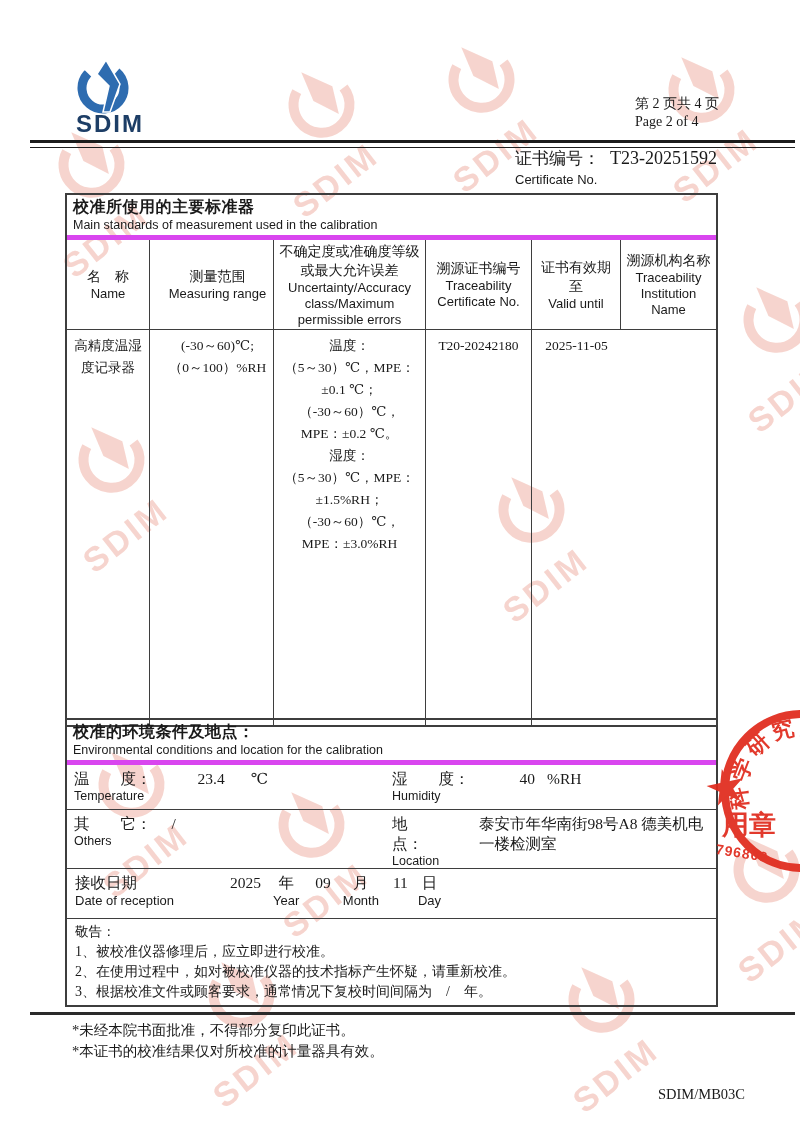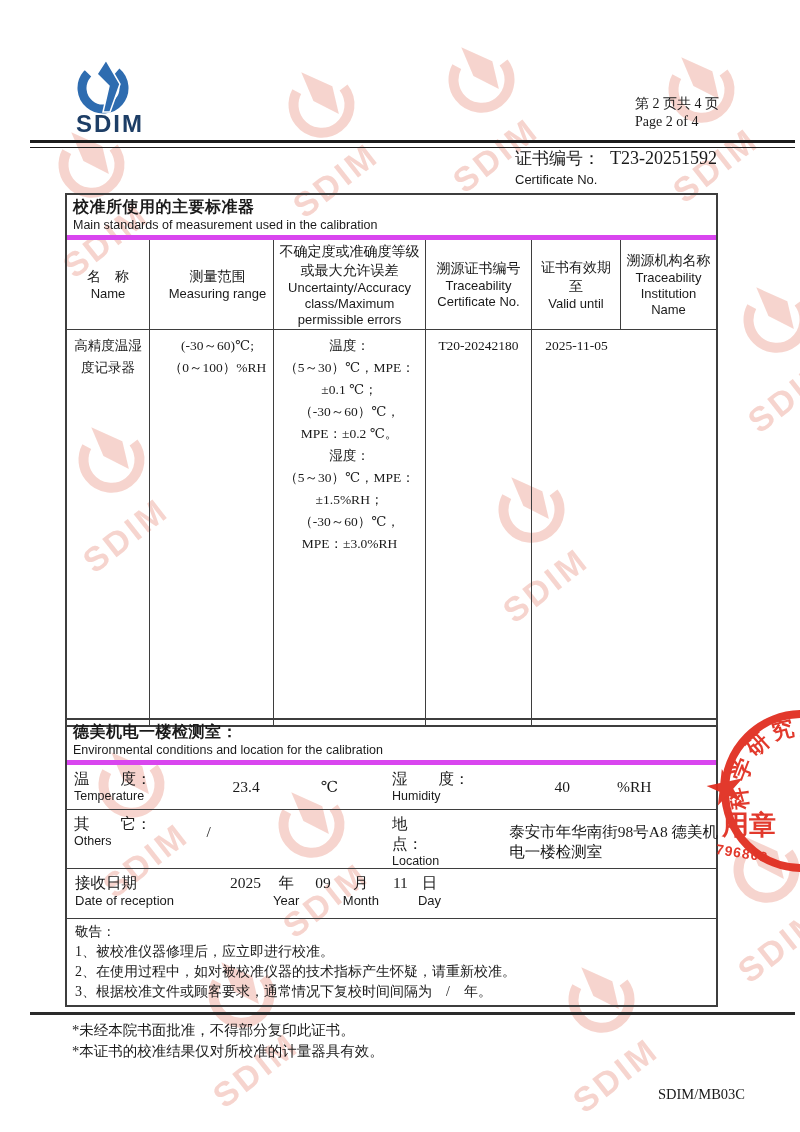--- a/index.html
+++ b/index.html
@@ -49,21 +49,21 @@
   .cell { border-right:1px solid #3e3e3e; padding:2px 4px; text-align:center; }
   .cell:last-child { border-right:none;align-items:center; }
   .th { display:flex; flex-direction:column; justify-content:center; }
   .th .th-zh { font-family:"Liberation Sans",sans-serif; font-size:14px; line-height:19px; }
   .th .th-en { font-family:"Liberation Sans",sans-serif; font-size:13px; line-height:16px; }
   .td { font-size:13.5px; line-height:22px; padding-top:5px; }
 
   
   .env-row { position:relative; border-bottom:1px solid #3e3e3e; }
   .r1 { height:45px; } .r2 { height:59px; } .r3 { height:50px; }
-  .pair { position:absolute; top:4px; display:flex; align-items:center;gap:35px; }
+  .pair { position:absolute; top:4px; display:flex; align-items:flex-start; }
   .lblblk { display:flex; flex-direction:column; }
   .lbl-zh { font-family:"Liberation Sans",sans-serif; font-size:15.5px; line-height:20px; }
   .lbl-en { font-family:"Liberation Sans",sans-serif; font-size:12.5px; line-height:15px; }
   .pv { font-size:15.5px; line-height:20px; }
 
   .notesblk { padding:3px 8px; }
   .notes-title { font-family:"Liberation Sans",sans-serif; font-size:13.5px; line-height:20px; }
   .notes-items div { font-size:14px; line-height:20px; }
 
   
@@ -239,21 +239,21 @@
           <div>（-30～60）℃，</div>
           <div>MPE：±3.0%RH</div>
         </div>
       <div class="cell td c4">T20-20242180</div>
       <div class="cell td c5">2025-11-05</div>
     </div>
   </div>
 
   <div class="abs tblwrap envtable">
     <div class="sec-head">
-      <div class="zh">德美机电一楼检测室：</div>
+      <div class="zh">校准的环境条件及地点：</div>
       <div class="en">Environmental conditions and location for the calibration</div>
     </div>
     <div class="env-row r1">
       <div class="pair" style="left:7px">
         <div class="lblblk">
             <span class="lbl-zh">温　　度：</span>
             <span class="lbl-en">Temperature</span>
           </div>
         <span class="pv" style="margin-left:46px">23.4</span>
         <span class="pv" style="margin-left:26px">℃</span>

